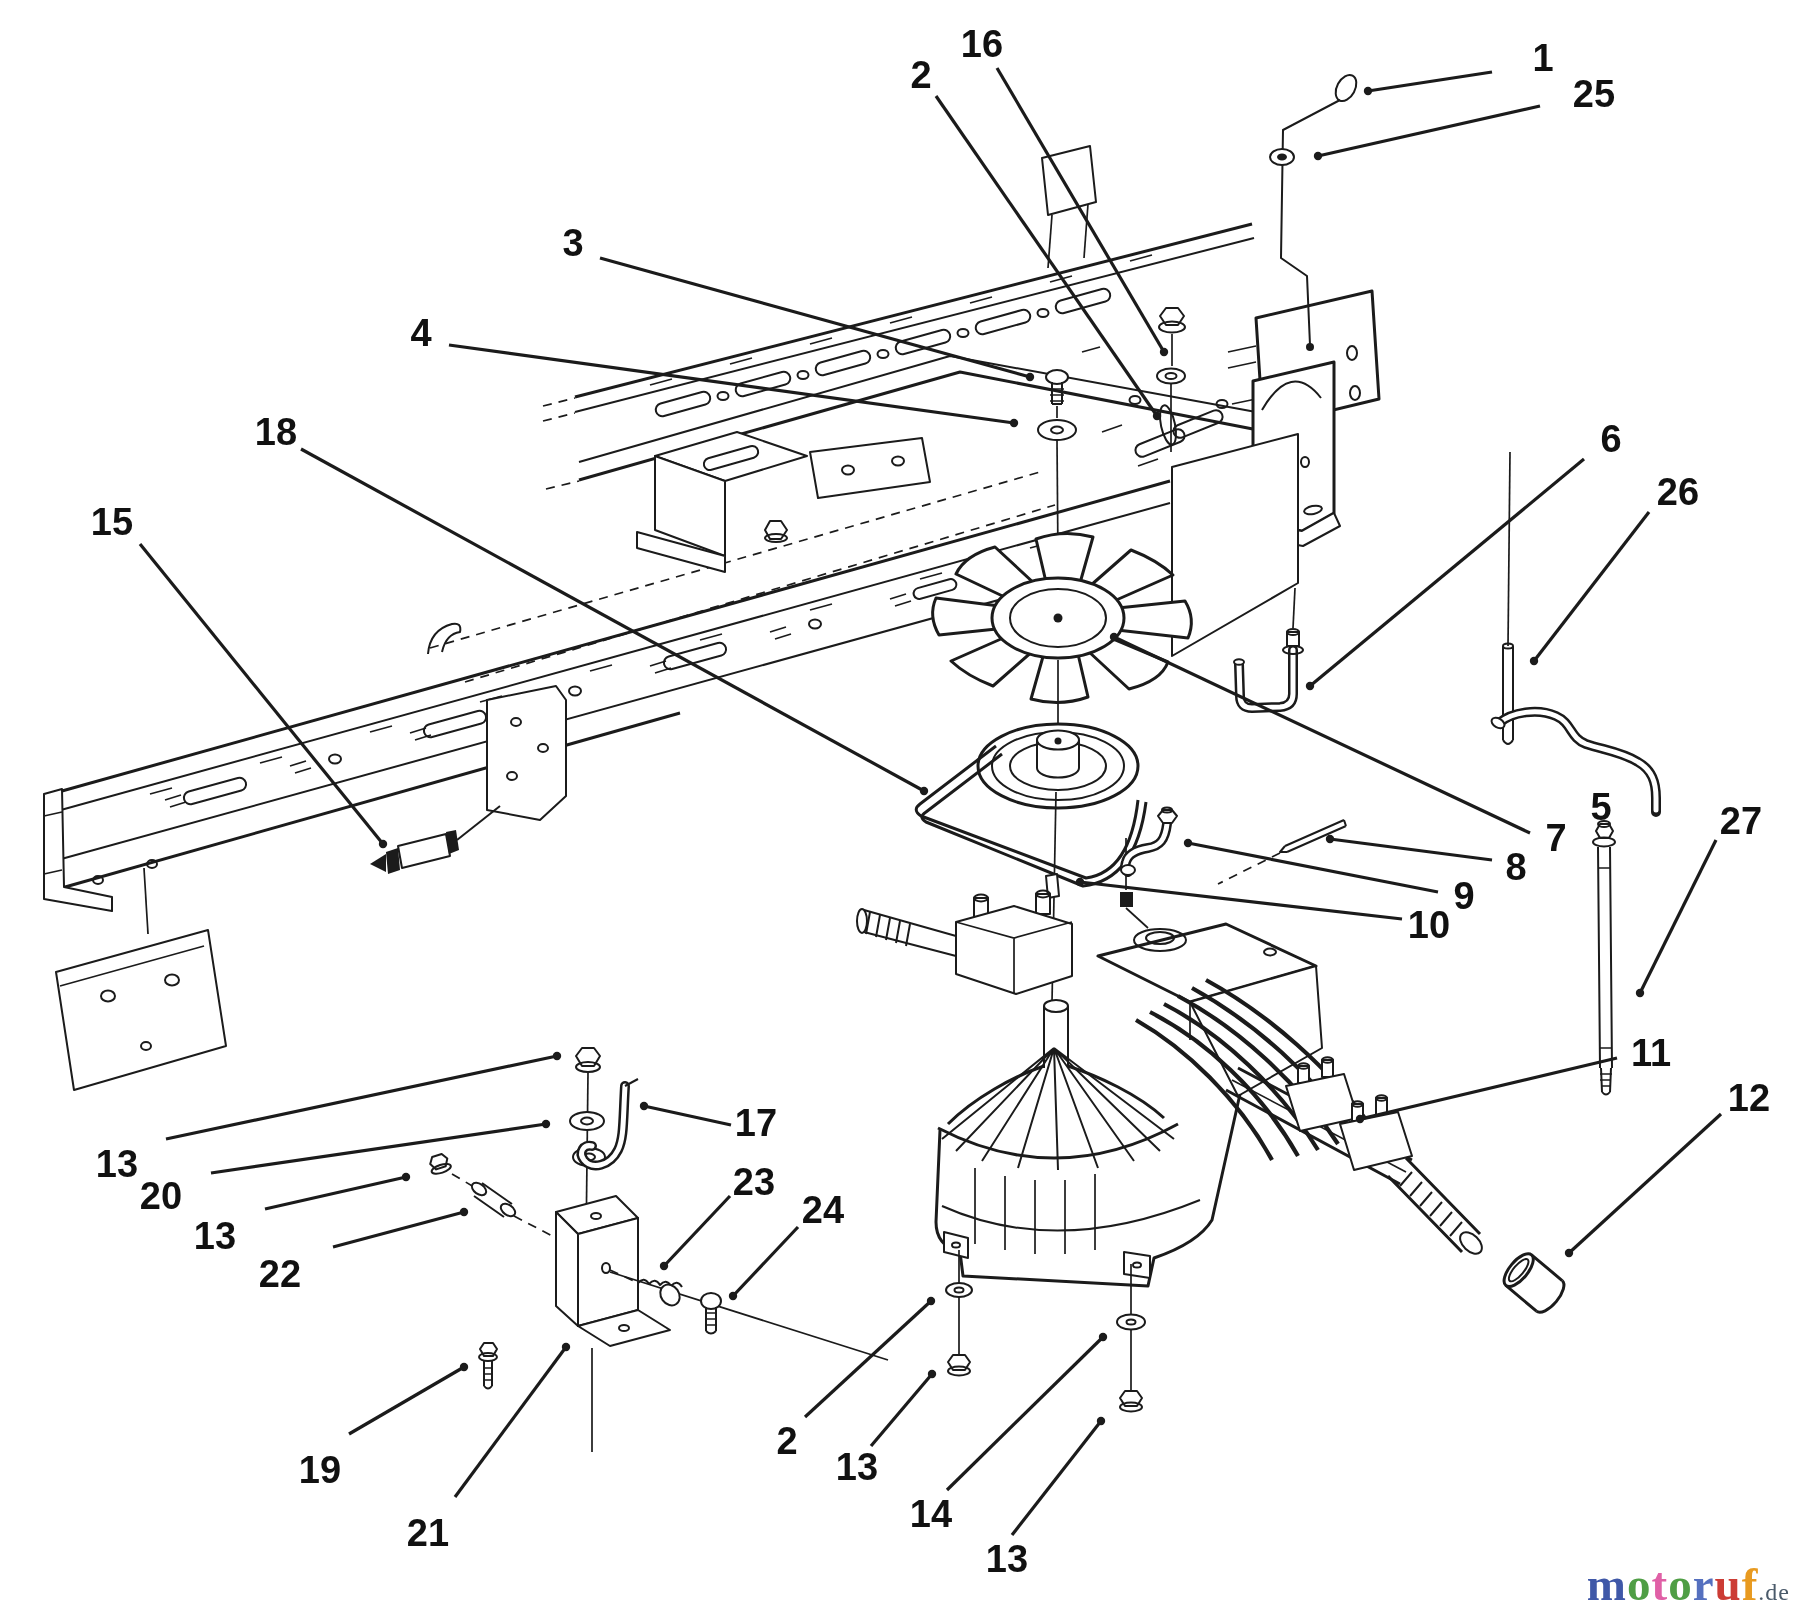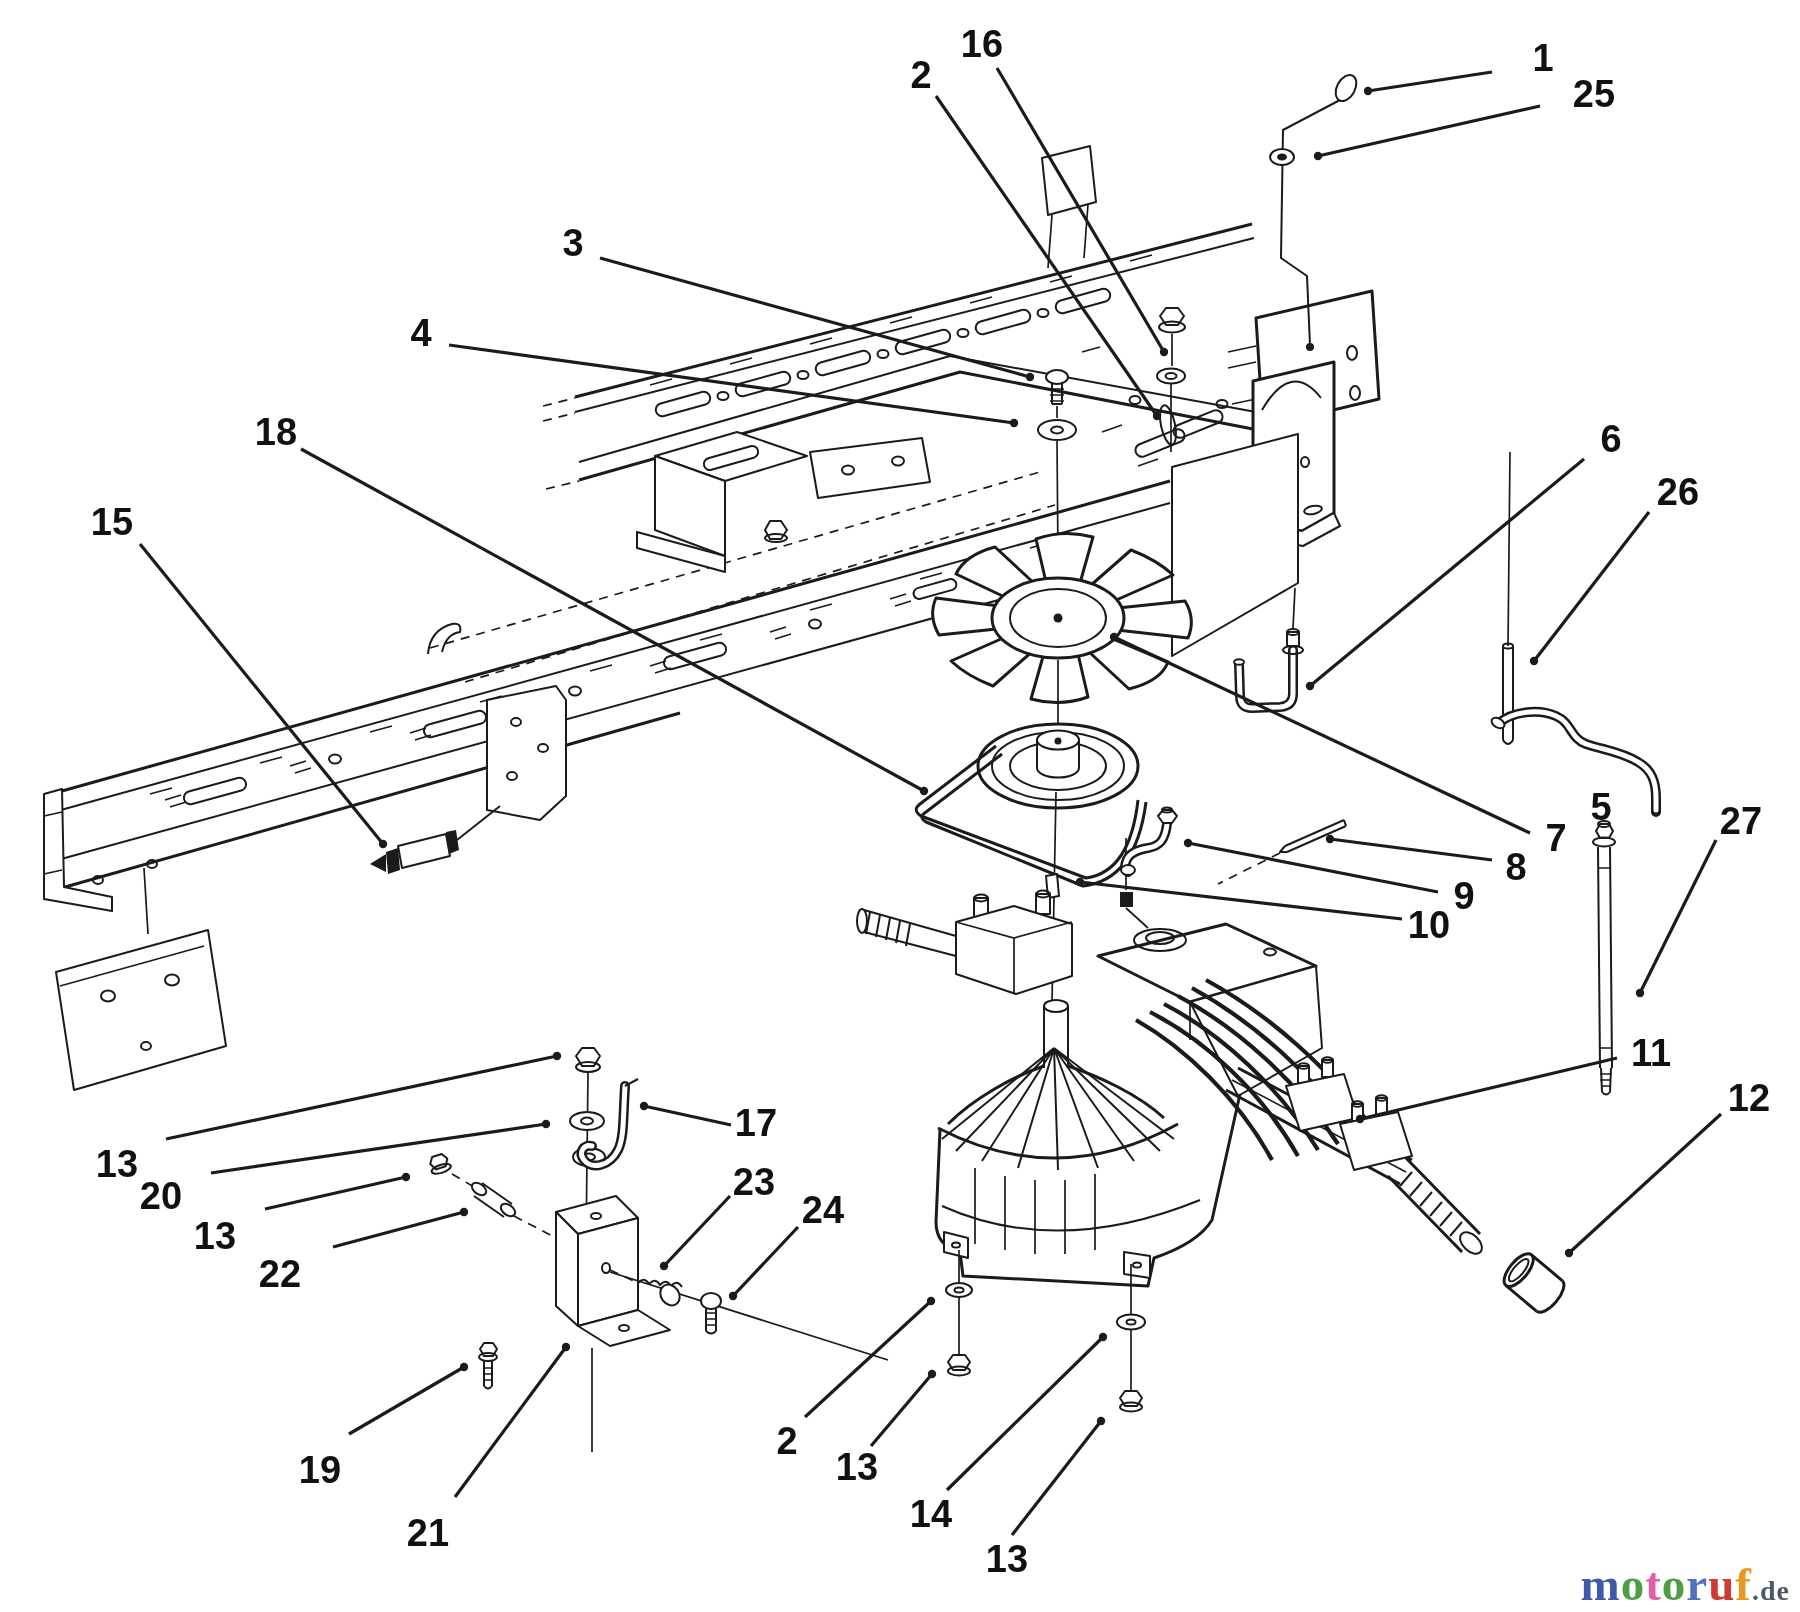--- a/index.html
+++ b/index.html
@@ -13,21 +13,21 @@
   .wfill{fill:#ffffff;stroke:#1b1b1b;stroke-width:3;stroke-linejoin:round;}
   .wfill2{fill:#ffffff;stroke:#1b1b1b;stroke-width:2;stroke-linejoin:round;}
   .blk{fill:#1b1b1b;stroke:none;}
   .tube-o{stroke:#1b1b1b;stroke-width:10;fill:none;stroke-linecap:round;stroke-linejoin:round;}
   .tube-i{stroke:#ffffff;stroke-width:5;fill:none;stroke-linecap:round;stroke-linejoin:round;}
   .rib{stroke:#1b1b1b;stroke-width:4.2;fill:none;}
   .leader{stroke:#1b1b1b;stroke-width:3.2;}
   .leader-dot{fill:#1b1b1b;}
   .callout-label{font-family:"Liberation Sans",sans-serif;font-weight:700;font-size:38px;fill:#111;text-anchor:middle;}
   #watermark{position:absolute;right:10px;bottom:4px;font-family:"Liberation Serif",serif;font-weight:700;font-size:47px;letter-spacing:1px;line-height:1;}
-  #watermark .suffix{font-size:28px;font-weight:700;}
+  #watermark .suffix{font-size:24px;font-weight:400;}
 </style>
 </head>
 <body>
 
 <div id="stage">
 <svg width="1800" height="1612" viewBox="0 0 1800 1612" xmlns="http://www.w3.org/2000/svg">
 
   <g>
     <path class="ln" d="M575,397 L1252,224"></path>
     <path class="ln2" d="M575,412 L1254,238"></path>

